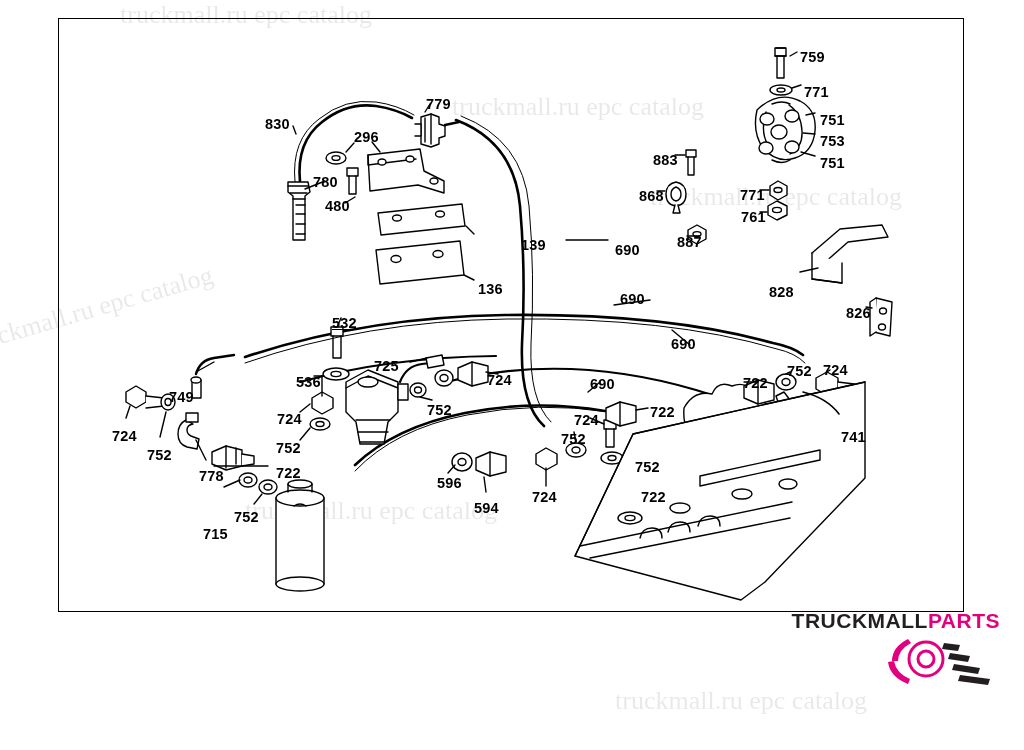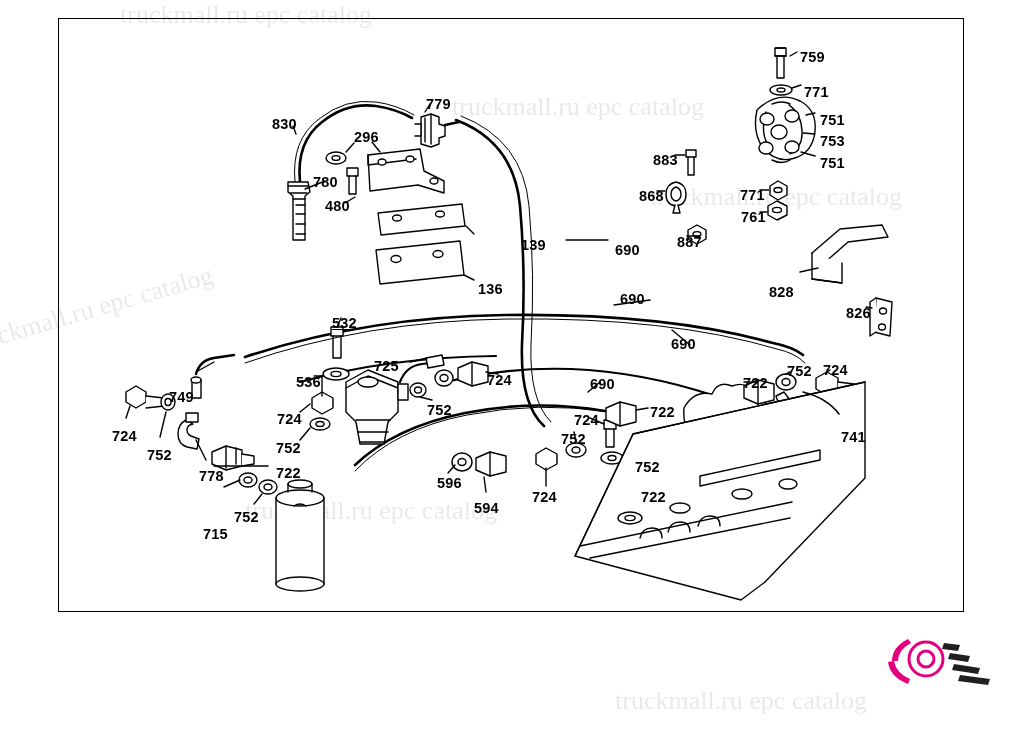--- a/index.html
+++ b/index.html
@@ -344,21 +344,21 @@
       <path d="M803 392 q24 6 36 22" stroke-width="1.6"></path>
     </g>
   </svg>
 
   <div class="callout" style="left:800px;top:49px;">759</div>
   <div class="callout" style="left:804px;top:84px;">771</div>
   <div class="callout" style="left:820px;top:112px;">751</div>
   <div class="callout" style="left:820px;top:133px;">753</div>
   <div class="callout" style="left:820px;top:155px;">751</div>
   <div class="callout" style="left:426px;top:96px;">779</div>
-  <div class="callout" style="left:272px;top:116px;">830</div>
+  <div class="callout" style="left:265px;top:116px;">830</div>
   <div class="callout" style="left:354px;top:129px;">296</div>
   <div class="callout" style="left:653px;top:152px;">883</div>
   <div class="callout" style="left:313px;top:174px;">780</div>
   <div class="callout" style="left:639px;top:188px;">868</div>
   <div class="callout" style="left:740px;top:187px;">771</div>
   <div class="callout" style="left:325px;top:198px;">480</div>
   <div class="callout" style="left:741px;top:209px;">761</div>
   <div class="callout" style="left:478px;top:237px;margin-left:43px;">139</div>
   <div class="callout" style="left:677px;top:234px;">887</div>
   <div class="callout" style="left:615px;top:242px;">690</div>
@@ -389,20 +389,21 @@
   <div class="callout" style="left:635px;top:459px;">752</div>
   <div class="callout" style="left:199px;top:468px;">778</div>
   <div class="callout" style="left:437px;top:475px;">596</div>
   <div class="callout" style="left:203px;top:490px;margin-top:36px;">715</div>
   <div class="callout" style="left:532px;top:489px;">724</div>
   <div class="callout" style="left:641px;top:489px;">722</div>
   <div class="callout" style="left:234px;top:509px;">752</div>
   <div class="callout" style="left:474px;top:500px;">594</div>
 
   <div class="brand">
+    <div class="brand-text"><span>TRUCKMALL</span><span class="accent">PARTS</span></div>
     <svg class="brand-mark" viewBox="0 0 118 52" xmlns="http://www.w3.org/2000/svg">
       <g fill="none" stroke="#e3007f" stroke-width="3">
         <circle cx="46" cy="26" r="17"></circle>
         <circle cx="46" cy="26" r="8"></circle>
       </g>
       <g fill="#231f20">
         <path d="M64 10 l16 2 l-2 6 l-16 -2 z"></path>
         <path d="M70 20 l20 3 l-2 6 l-20 -3 z"></path>
         <path d="M74 31 l26 4 l-2 6 l-26 -4 z"></path>
         <path d="M80 42 l30 4 l-2 6 l-30 -4 z"></path>

